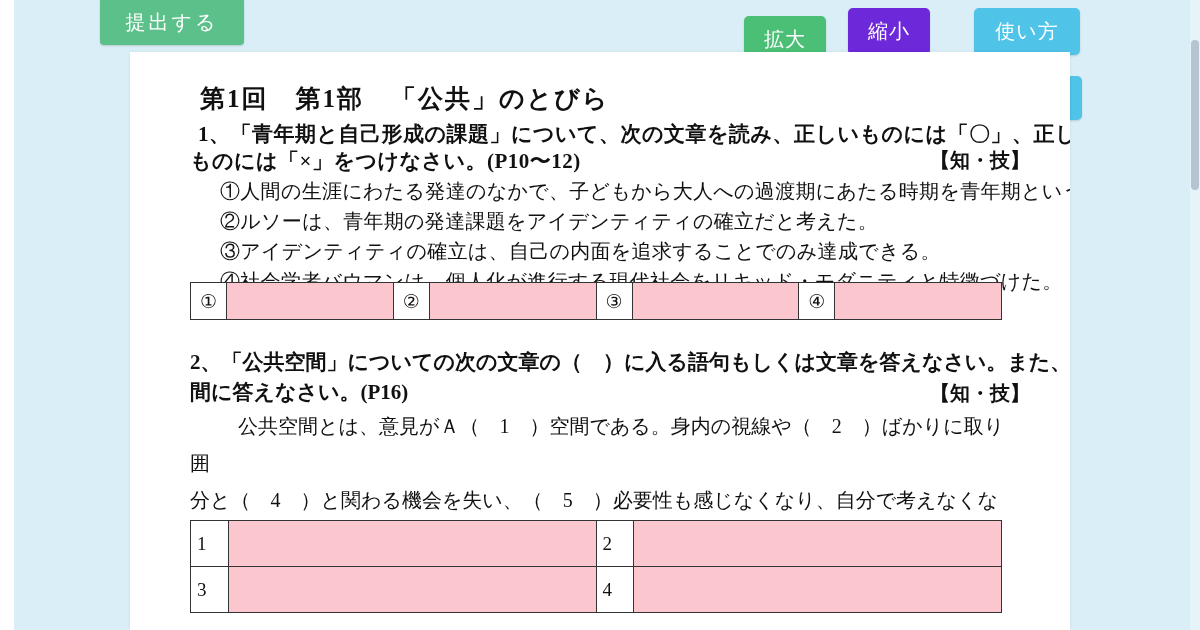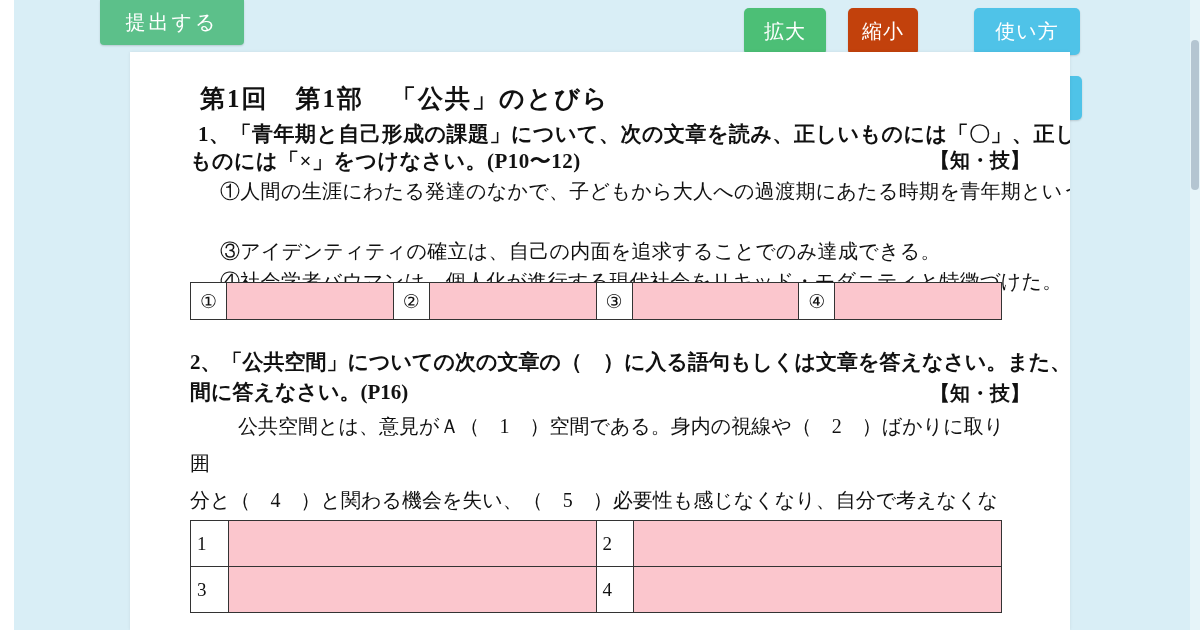--- a/index.html
+++ b/index.html
@@ -64,29 +64,29 @@
     border-radius: 4px;
     font-size: 18px;
     margin-top: 48px;
   }
   #zoom-rate-btn .caret {
     margin-left: 6px;
     font-size: 10px;
     line-height: 1;
   }
   #zoom-in-btn {
-    left: 744px; top: 8px;
+    left: 744px; top: 16px;
     width: 82px; height: 47px;
     background: #4cbf76;
     font-size: 20px;
   }
   #zoom-out-btn {
     left: 848px; top: 8px;
-    width: 70px; height: 47px;
-    background: #c2410c;
+    width: 82px; height: 47px;
+    background: #6d28d9;
     font-size: 20px;
   }
   #help-btn {
     left: 974px; top: 8px;
     width: 106px; height: 47px;
     background: #4fc3e8;
     font-size: 20px;
     text-align: center;
   }
   #print-btn {
@@ -288,20 +288,21 @@
   <div class="sheet">
     <div class="sheet-inner">
 
       <div class="q-title">第1回　第1部　「公共」のとびら</div>
 
       <div class="q1-line1">1、「青年期と自己形成の課題」について、次の文章を読み、正しいものには「〇」、正しくない</div>
       <div class="q1-line2">ものには「×」をつけなさい。(P10〜12)</div>
       <div class="tag-chigi-1">【知・技】</div>
 
       <div class="q1-item q1-i1">①人間の生涯にわたる発達のなかで、子どもから大人への過渡期にあたる時期を青年期という。</div>
+      <div class="q1-item q1-i2">②ルソーは、青年期の発達課題をアイデンティティの確立だと考えた。</div>
       <div class="q1-item q1-i3">③アイデンティティの確立は、自己の内面を追求することでのみ達成できる。</div>
       <div class="q1-item q1-i4">④社会学者バウマンは、個人化が進行する現代社会をリキッド・モダニティと特徴づけた。</div>
 
       <div class="ans-row">
         <div class="ans-cell-label">①</div>
         <div class="ans-cell-input"></div>
         <div class="ans-cell-label">②</div>
         <div class="ans-cell-input"></div>
         <div class="ans-cell-label">③</div>
         <div class="ans-cell-input"></div>

